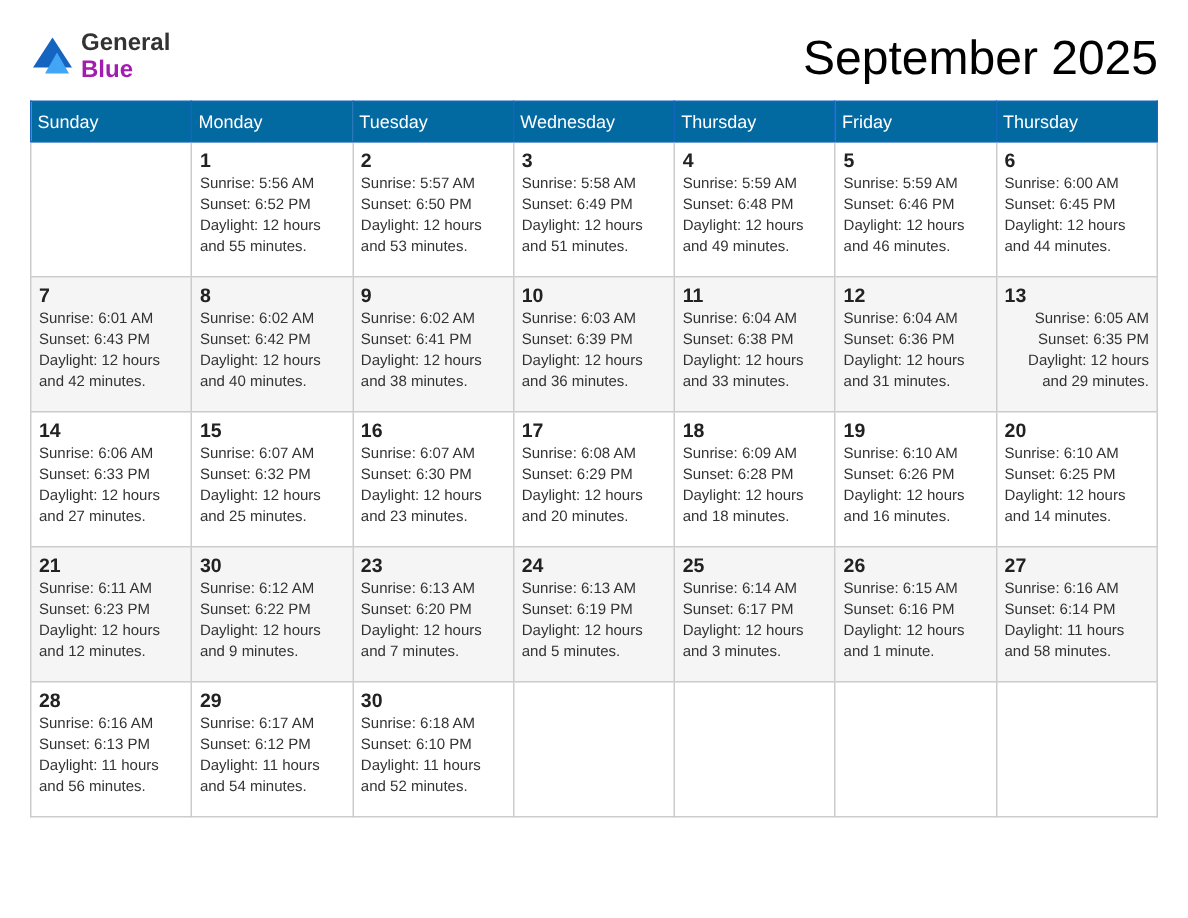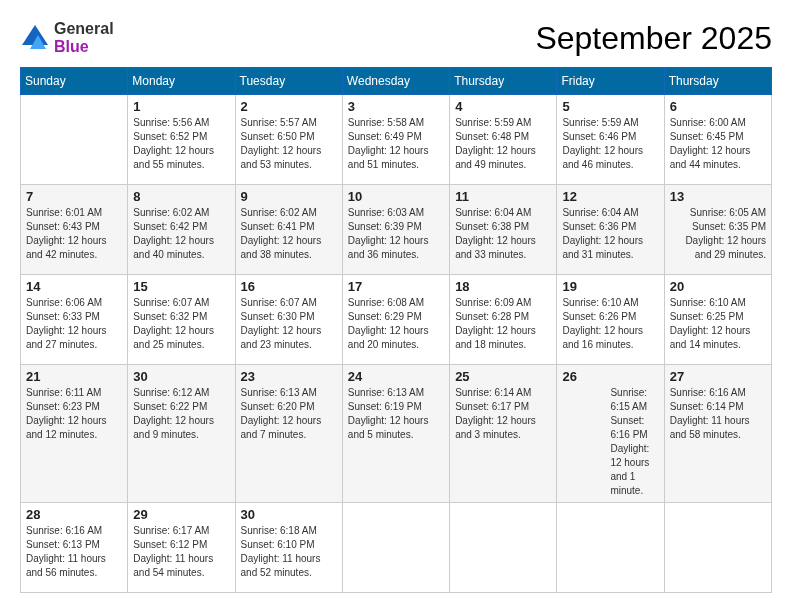--- a/index.html
+++ b/index.html
@@ -297,21 +297,21 @@
         </td>
         <td>
           <span class="day-number">25</span>
           <div class="day-info" style="white-space: pre-line;">Sunrise: 6:14 AM
 Sunset: 6:17 PM
 Daylight: 12 hours
 and 3 minutes.</div>
         </td>
         <td>
           <span class="day-number">26</span>
-          <div class="day-info" style="white-space: pre-line; margin-left: 48px;">Sunrise: 6:15 AM
+          <div class="day-info" style="white-space: pre-line;">Sunrise: 6:15 AM
 Sunset: 6:16 PM
 Daylight: 12 hours
 and 1 minute.</div>
         </td>
         <td>
           <span class="day-number">27</span>
           <div class="day-info" style="white-space: pre-line;">Sunrise: 6:16 AM
 Sunset: 6:14 PM
 Daylight: 11 hours
 and 58 minutes.</div>

